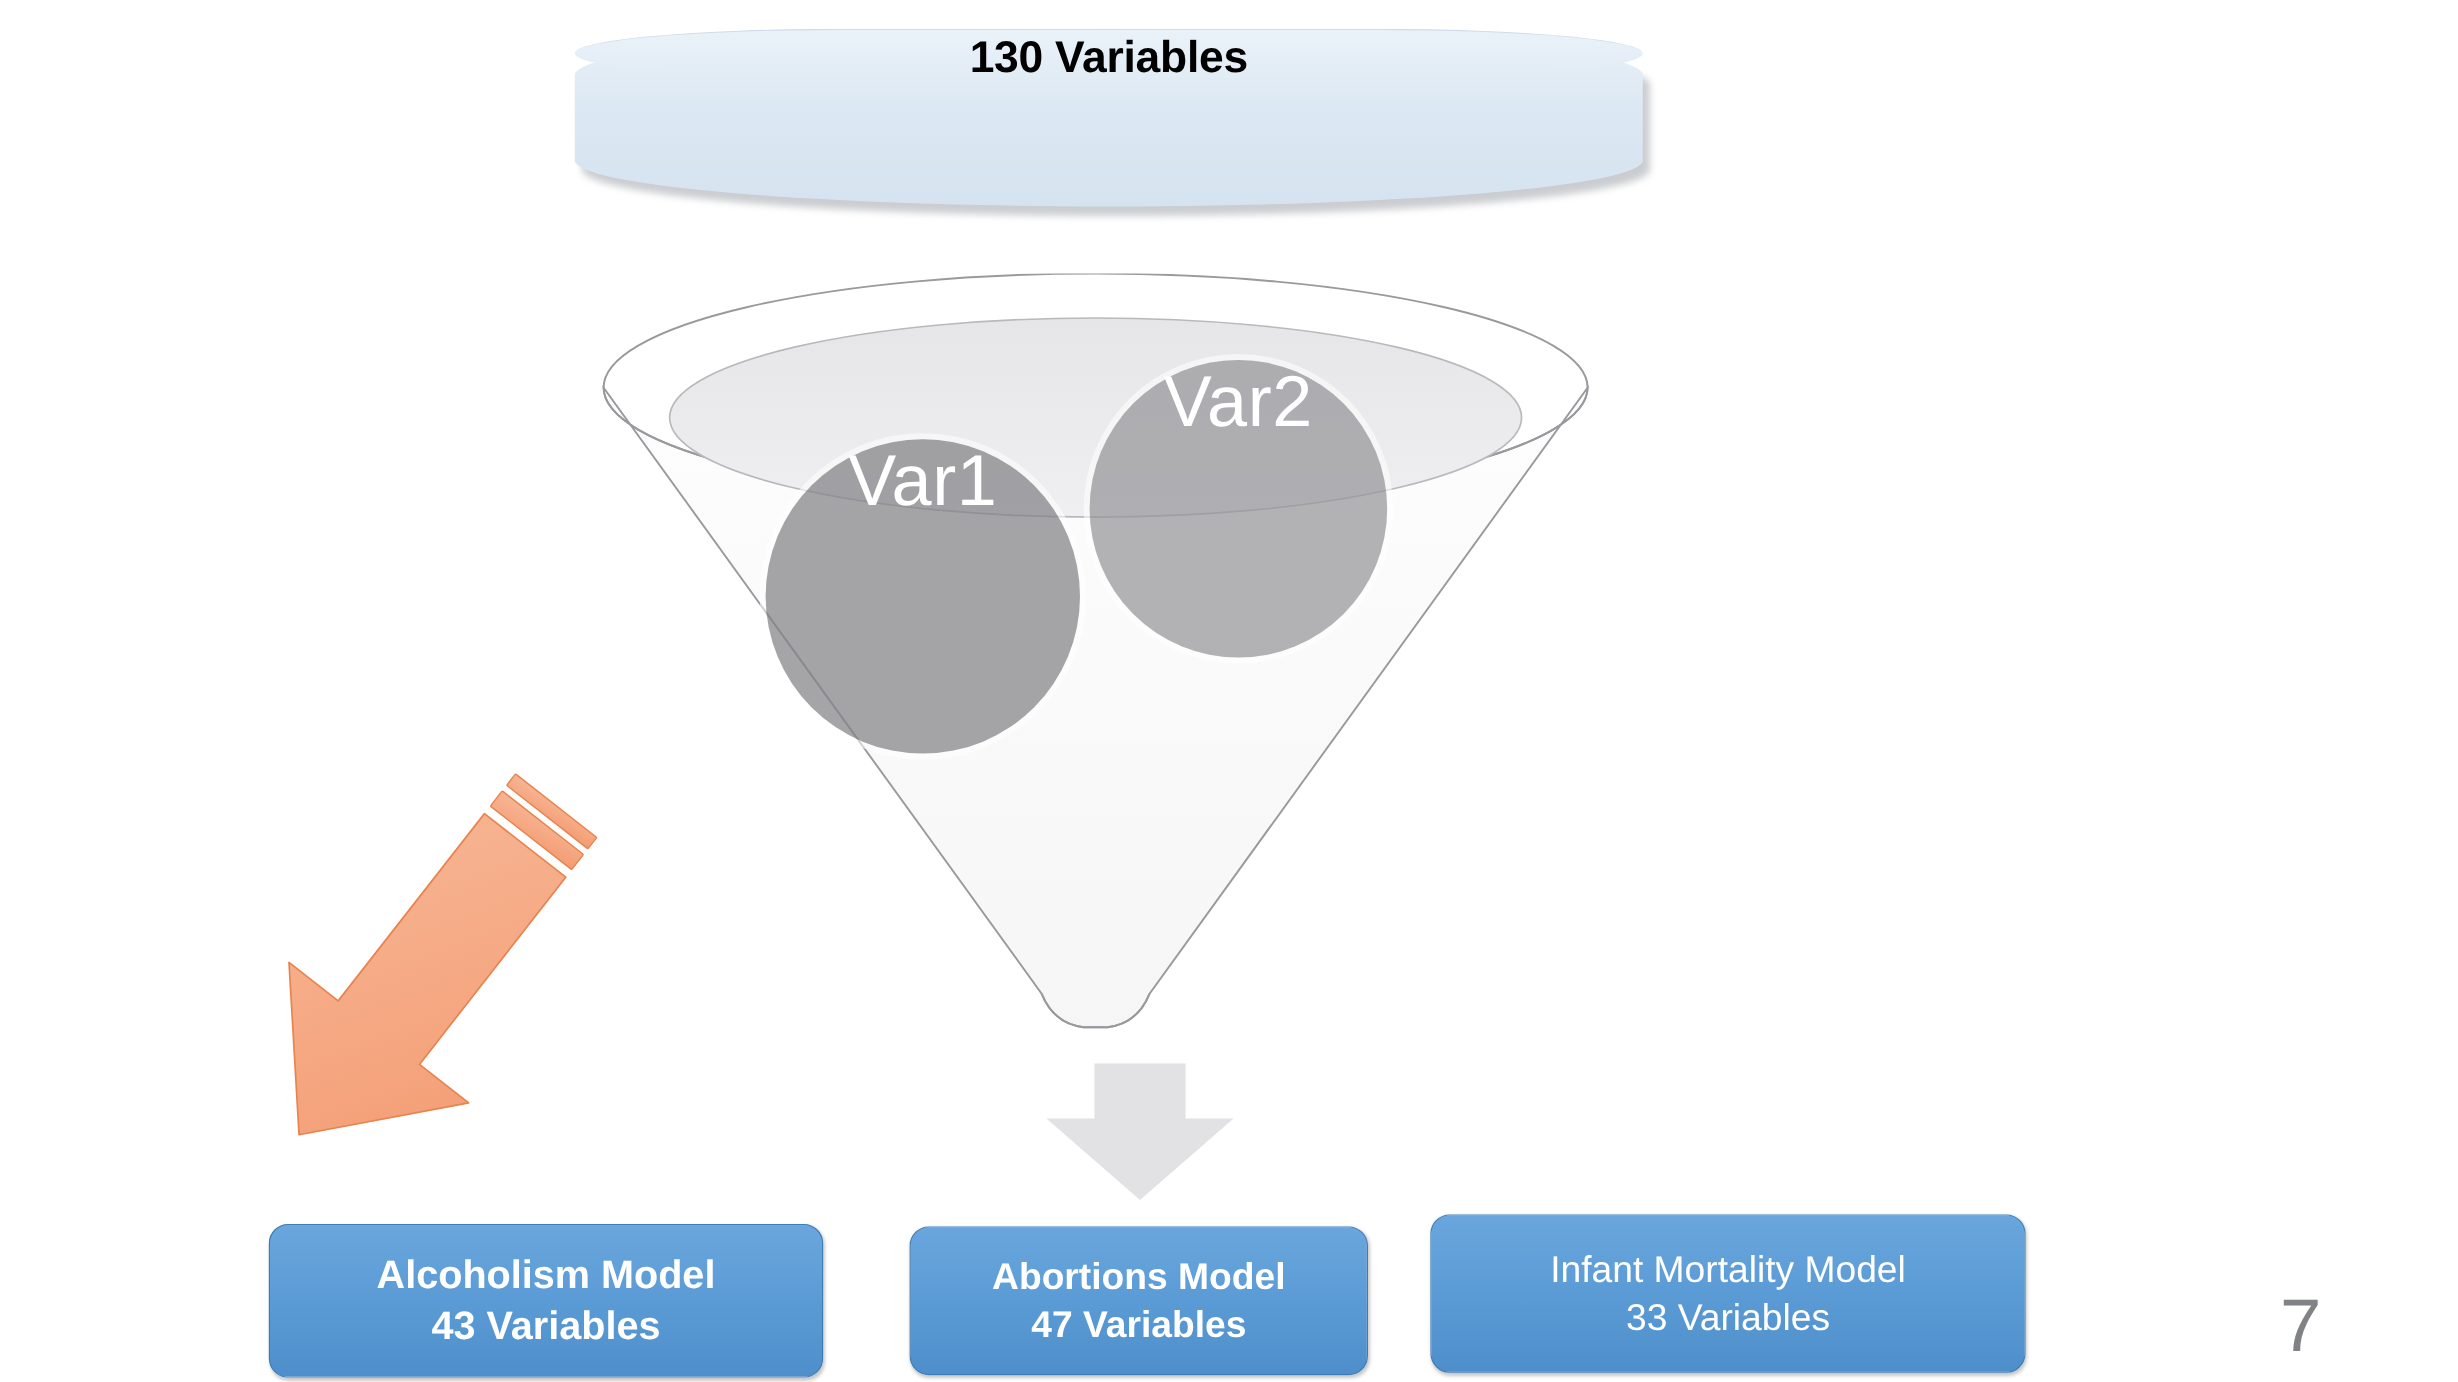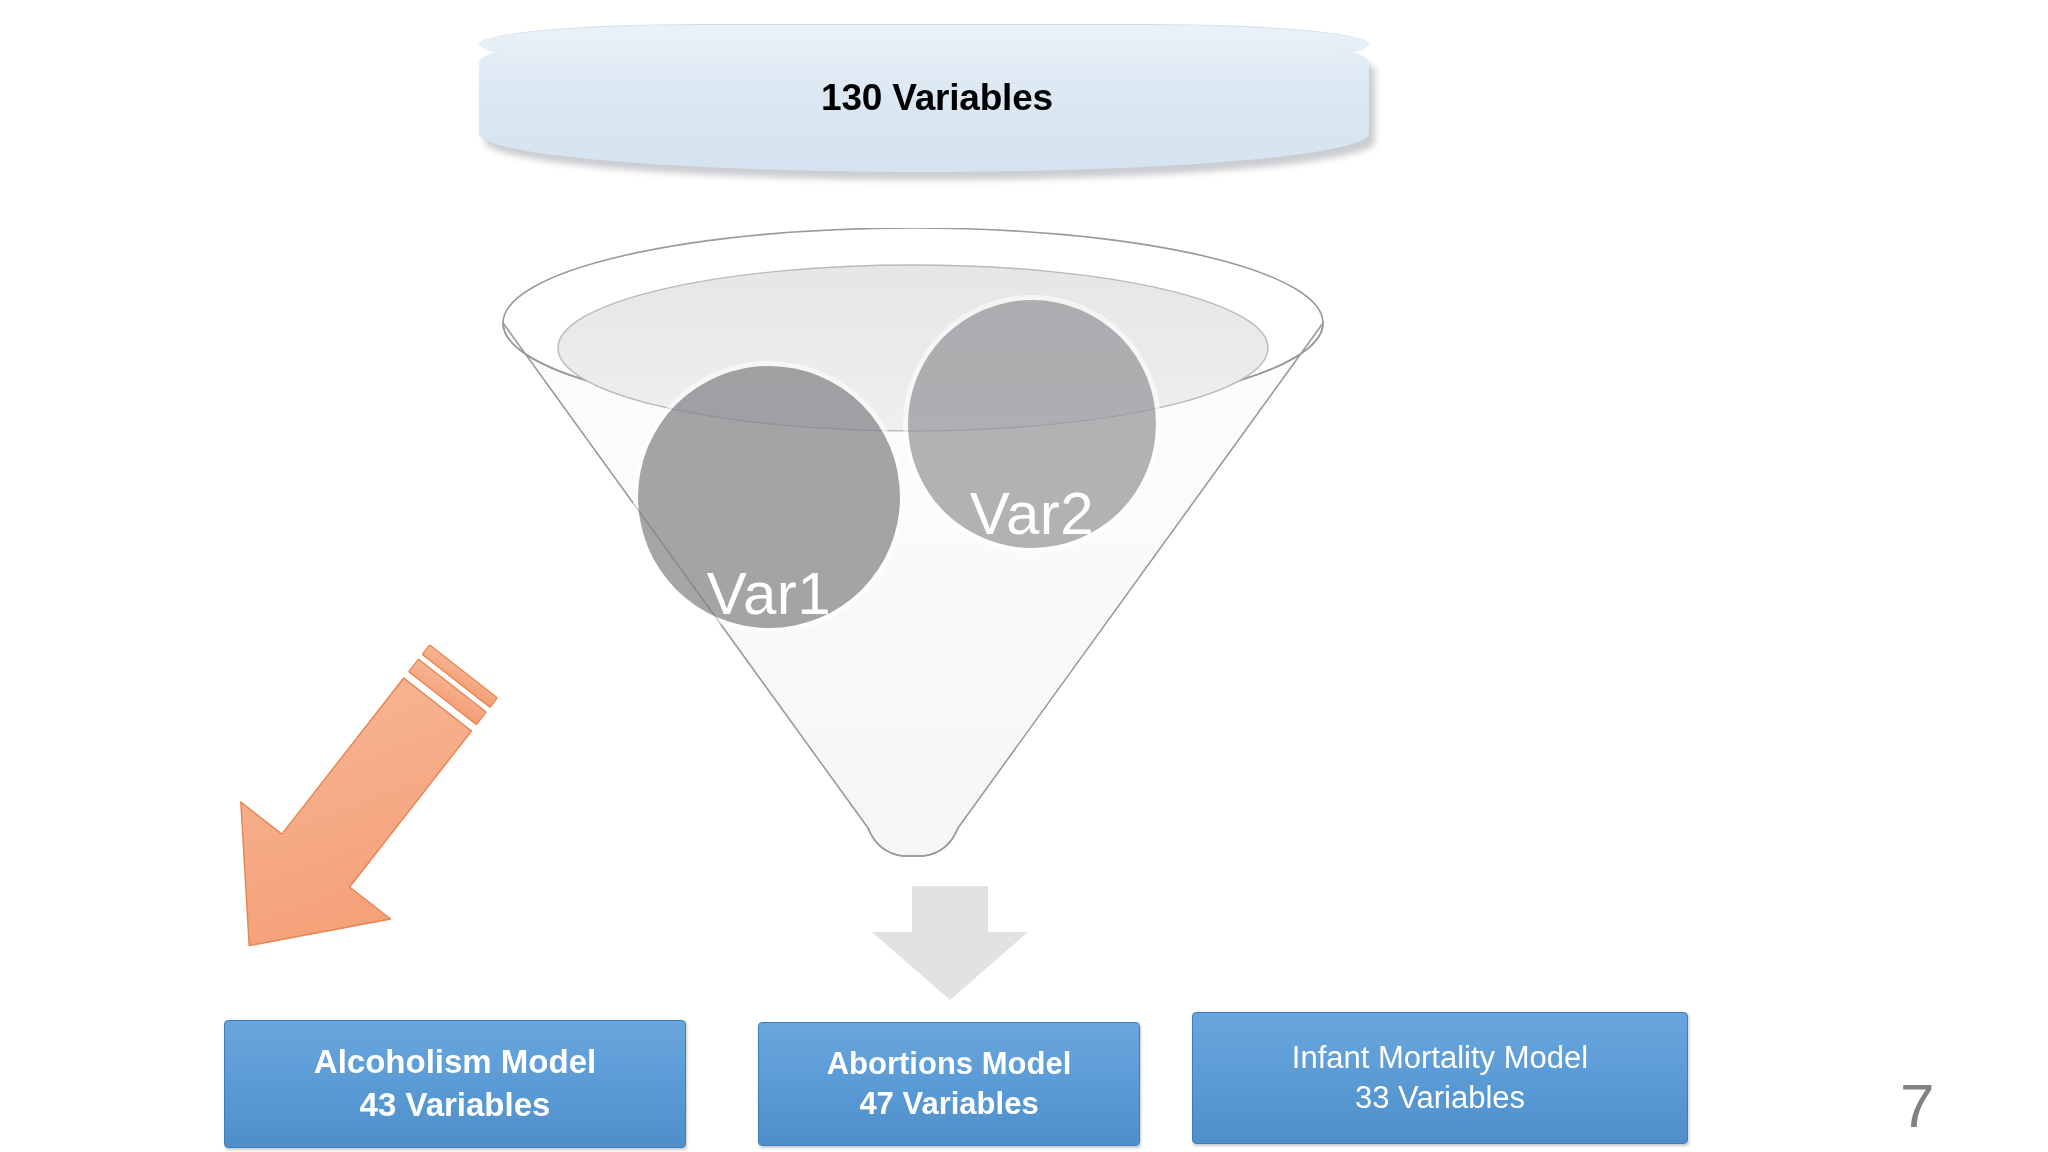--- a/index.html
+++ b/index.html
@@ -53,47 +53,45 @@
     width: 890px; height: 40px;
     background: linear-gradient(180deg, #eaf2f9 0%, #e2ecf5 100%);
     border-radius: 50% / 100%;
     border-top: 1px solid #cfdce8;
   }
   .cyl-text {
     position: absolute;
     left: 0; top: 0;
     width: 890px; height: 148px;
     display: flex;
-    flex-direction: column;
-    align-items: center;
+    flex-direction: row;
     justify-content: center;
     font-size: 37px;
     font-weight: bold;
     color: #000000;
     line-height: 1.28;
     letter-spacing: -0.2px;
-    margin-left: 13px;
   }
 
   
   .funnel-wrap {
     position: absolute;
     left: 498px;
     top: 228px;
     width: 830px;
     height: 660px;
   }
   .funnel-svg { display: block; }
 
   
   .var-circle {
     position: absolute;
     border-radius: 50%;
     display: flex;
-    align-items: flex-end;
+    align-items: flex-start;
     justify-content: center;
     color: #ffffff;
     font-size: 60px;
     font-weight: normal;
     letter-spacing: 0.5px;
   }
   .var1 {
     left: 638px;  top: 366px;
     width: 262px; height: 262px;
     background: rgba(130,130,134,0.72);
@@ -128,21 +126,21 @@
     top: 640px;
     width: 300px;
     height: 350px;
   }
 
   
   .model-box {
     position: absolute;
     background: linear-gradient(180deg, #6aa6dd 0%, #5b9bd5 50%, #4e8fcb 100%);
     border: 1px solid #3e7cb4;
-    border-radius: 4px;
+    border-radius: 16px;
     box-shadow: 1px 2px 3px rgba(0,0,0,0.22);
     display: flex;
     flex-direction: column;
     align-items: center;
     justify-content: center;
     color: #ffffff;
     text-align: center;
     line-height: 1.30;
   }
   .model-box .l1, .model-box .l2 { display: block; }

